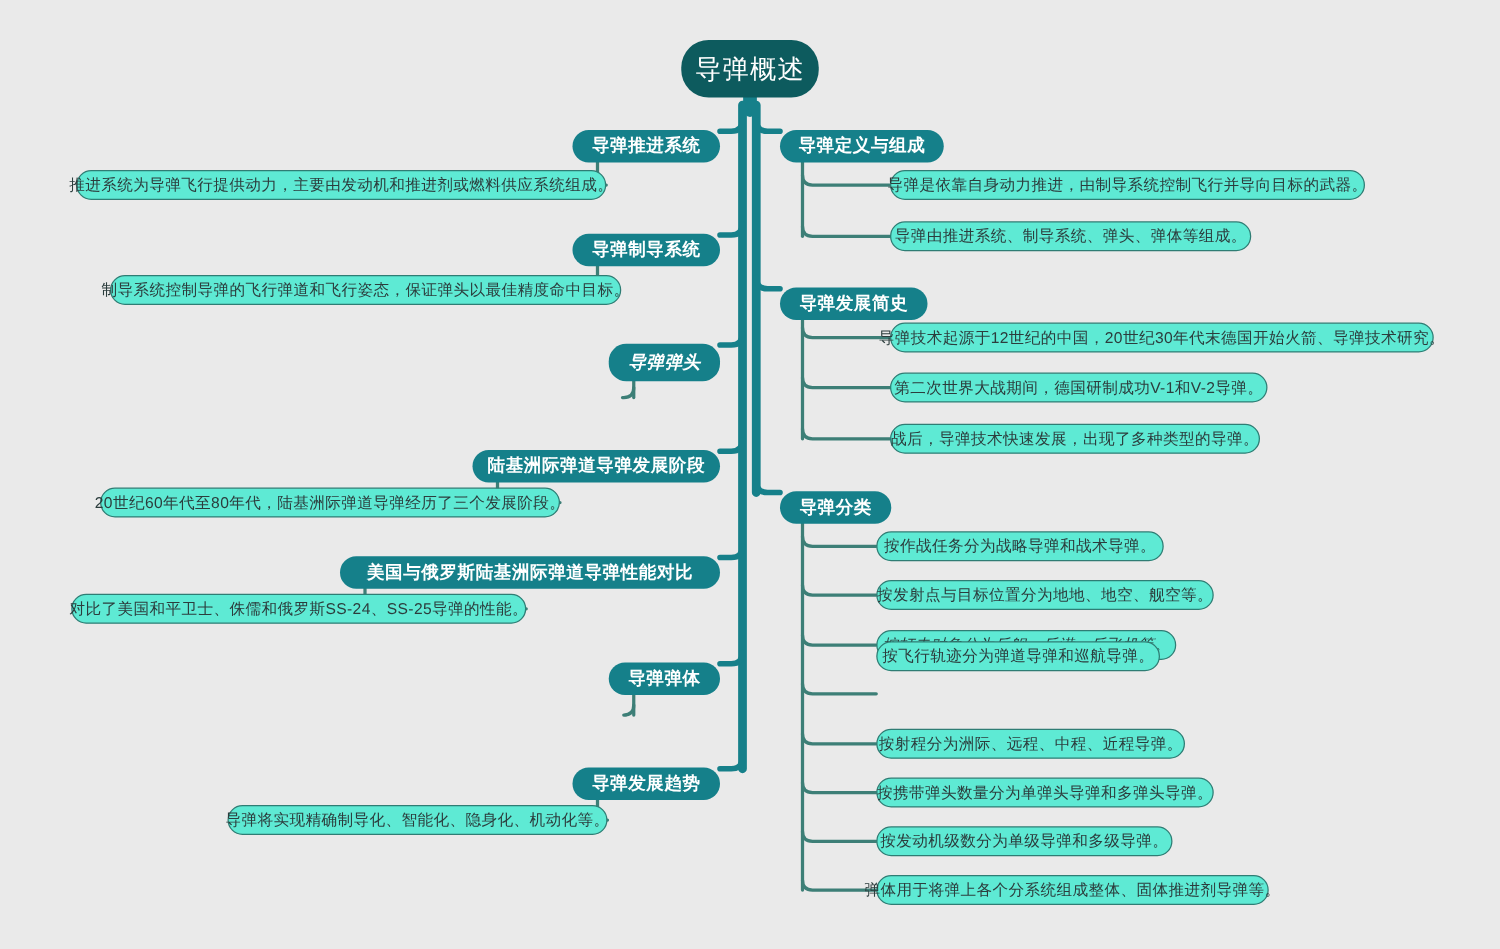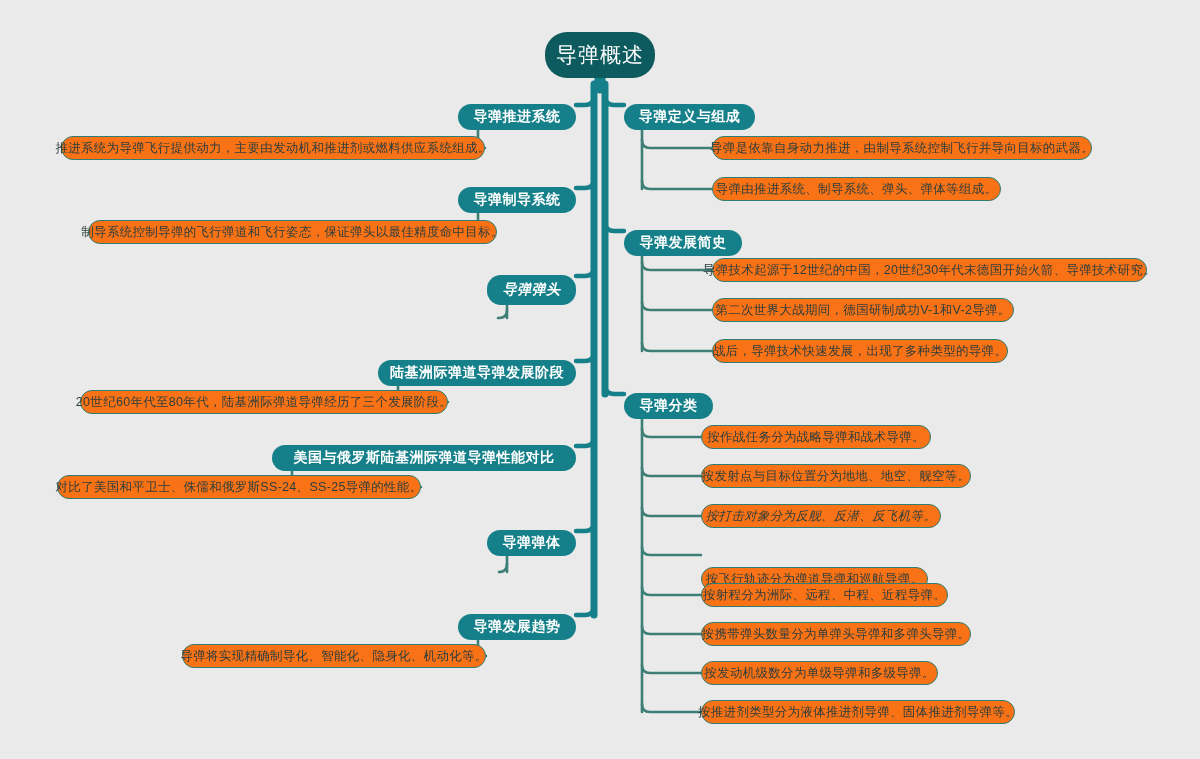--- a/index.html
+++ b/index.html
@@ -50,21 +50,21 @@
     color: #ffffff;
     border-radius: 14px;
     font-size: 14px;
     font-weight: bold;
     letter-spacing: 0.5px;
     height: 26px;
     padding: 0 14px;
     margin-top: 12px;
   }
   .leaf {
-    background: #f97316;
+    background: #5eead4;
     color: #2c3d3d;
     border: 1.5px solid #2f7d74;
     border-radius: 13px;
     font-size: 12.5px;
     height: 24px;
     padding: 0 12px;
     letter-spacing: 0.3px;
   }
 </style>
 </head>
@@ -132,19 +132,19 @@
     <div class="node leaf" style="left: 712px; top: 136px; width: 380px; height: 24px;">导弹是依靠自身动力推进，由制导系统控制飞行并导向目标的武器。</div>
     <div class="node leaf" style="left: 712px; top: 177px; width: 289px; height: 24px;">导弹由推进系统、制导系统、弹头、弹体等组成。</div>
     <div class="node branch" style="left: 624px; top: 218px; width: 118px; height: 26px;">导弹发展简史</div>
     <div class="node leaf" style="left: 712px; top: 258px; width: 435px; height: 24px;">导弹技术起源于12世纪的中国，20世纪30年代末德国开始火箭、导弹技术研究。</div>
     <div class="node leaf" style="left: 712px; top: 298px; width: 302px; height: 24px;">第二次世界大战期间，德国研制成功V-1和V-2导弹。</div>
     <div class="node leaf" style="left: 712px; top: 339px; width: 296px; height: 24px;">战后，导弹技术快速发展，出现了多种类型的导弹。</div>
     <div class="node branch" style="left: 624px; top: 381px; width: 89px; height: 26px;">导弹分类</div>
     <div class="node leaf" style="left: 701px; top: 425px; width: 230px; height: 24px;">按作战任务分为战略导弹和战术导弹。</div>
     <div class="node leaf" style="left: 701px; top: 464px; width: 270px; height: 24px;">按发射点与目标位置分为地地、地空、舰空等。</div>
     <div class="node leaf" style="left: 701px; top: 504px; width: 240px; height: 24px; font-style: italic;">按打击对象分为反舰、反潜、反飞机等。</div>
-    <div class="node leaf" style="left: 701px; top: 567px; width: 227px; height: 24px;">按飞行轨迹分为弹道导弹和巡航导弹。</div>
+    <div class="node leaf" style="left: 701px; top: 513px; width: 227px; height: 24px;">按飞行轨迹分为弹道导弹和巡航导弹。</div>
     <div class="node leaf" style="left: 701px; top: 583px; width: 247px; height: 24px;">按射程分为洲际、远程、中程、近程导弹。</div>
     <div class="node leaf" style="left: 701px; top: 622px; width: 270px; height: 24px;">按携带弹头数量分为单弹头导弹和多弹头导弹。</div>
     <div class="node leaf" style="left: 701px; top: 661px; width: 237px; height: 24px;">按发动机级数分为单级导弹和多级导弹。</div>
-    <div class="node leaf" style="left: 701px; top: 700px; width: 314px; height: 24px;">按推进剂类型分为液体推进剂导弹、固体推进剂导弹等。</div>
+    <div class="node leaf" style="left: 701px; top: 700px; width: 314px; height: 24px;">弹体用于将弹上各个分系统组成整体、固体推进剂导弹等。</div>
     <div class="node root" style="left: 545px; top: 32px; width: 110px; height: 46px;">导弹概述</div>
   </div>
 
 </body></html>

